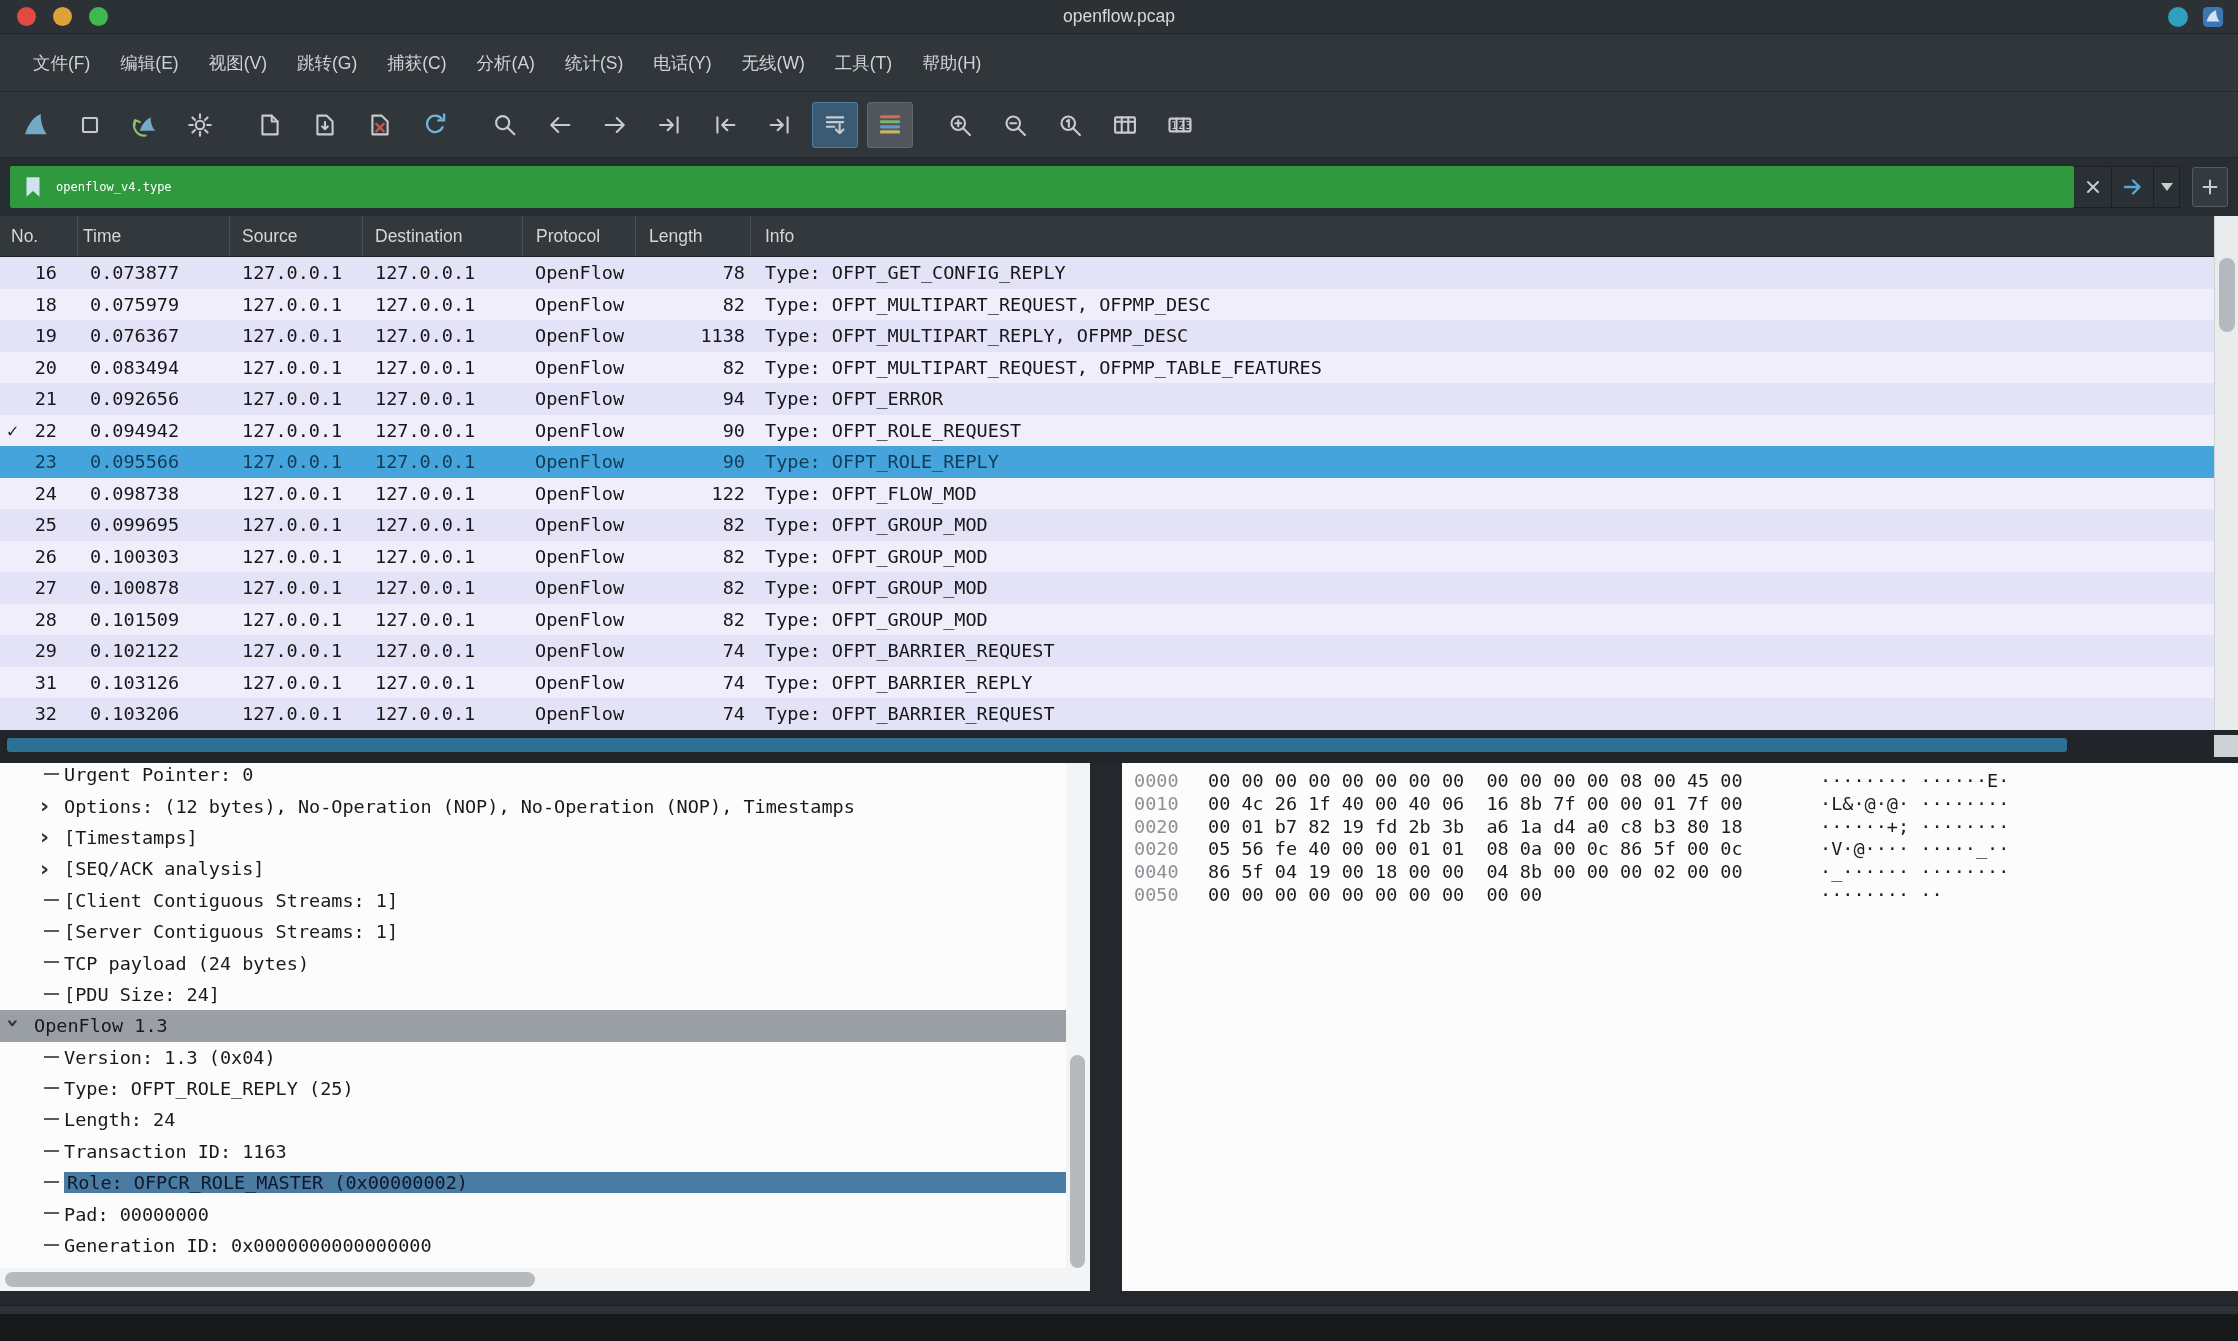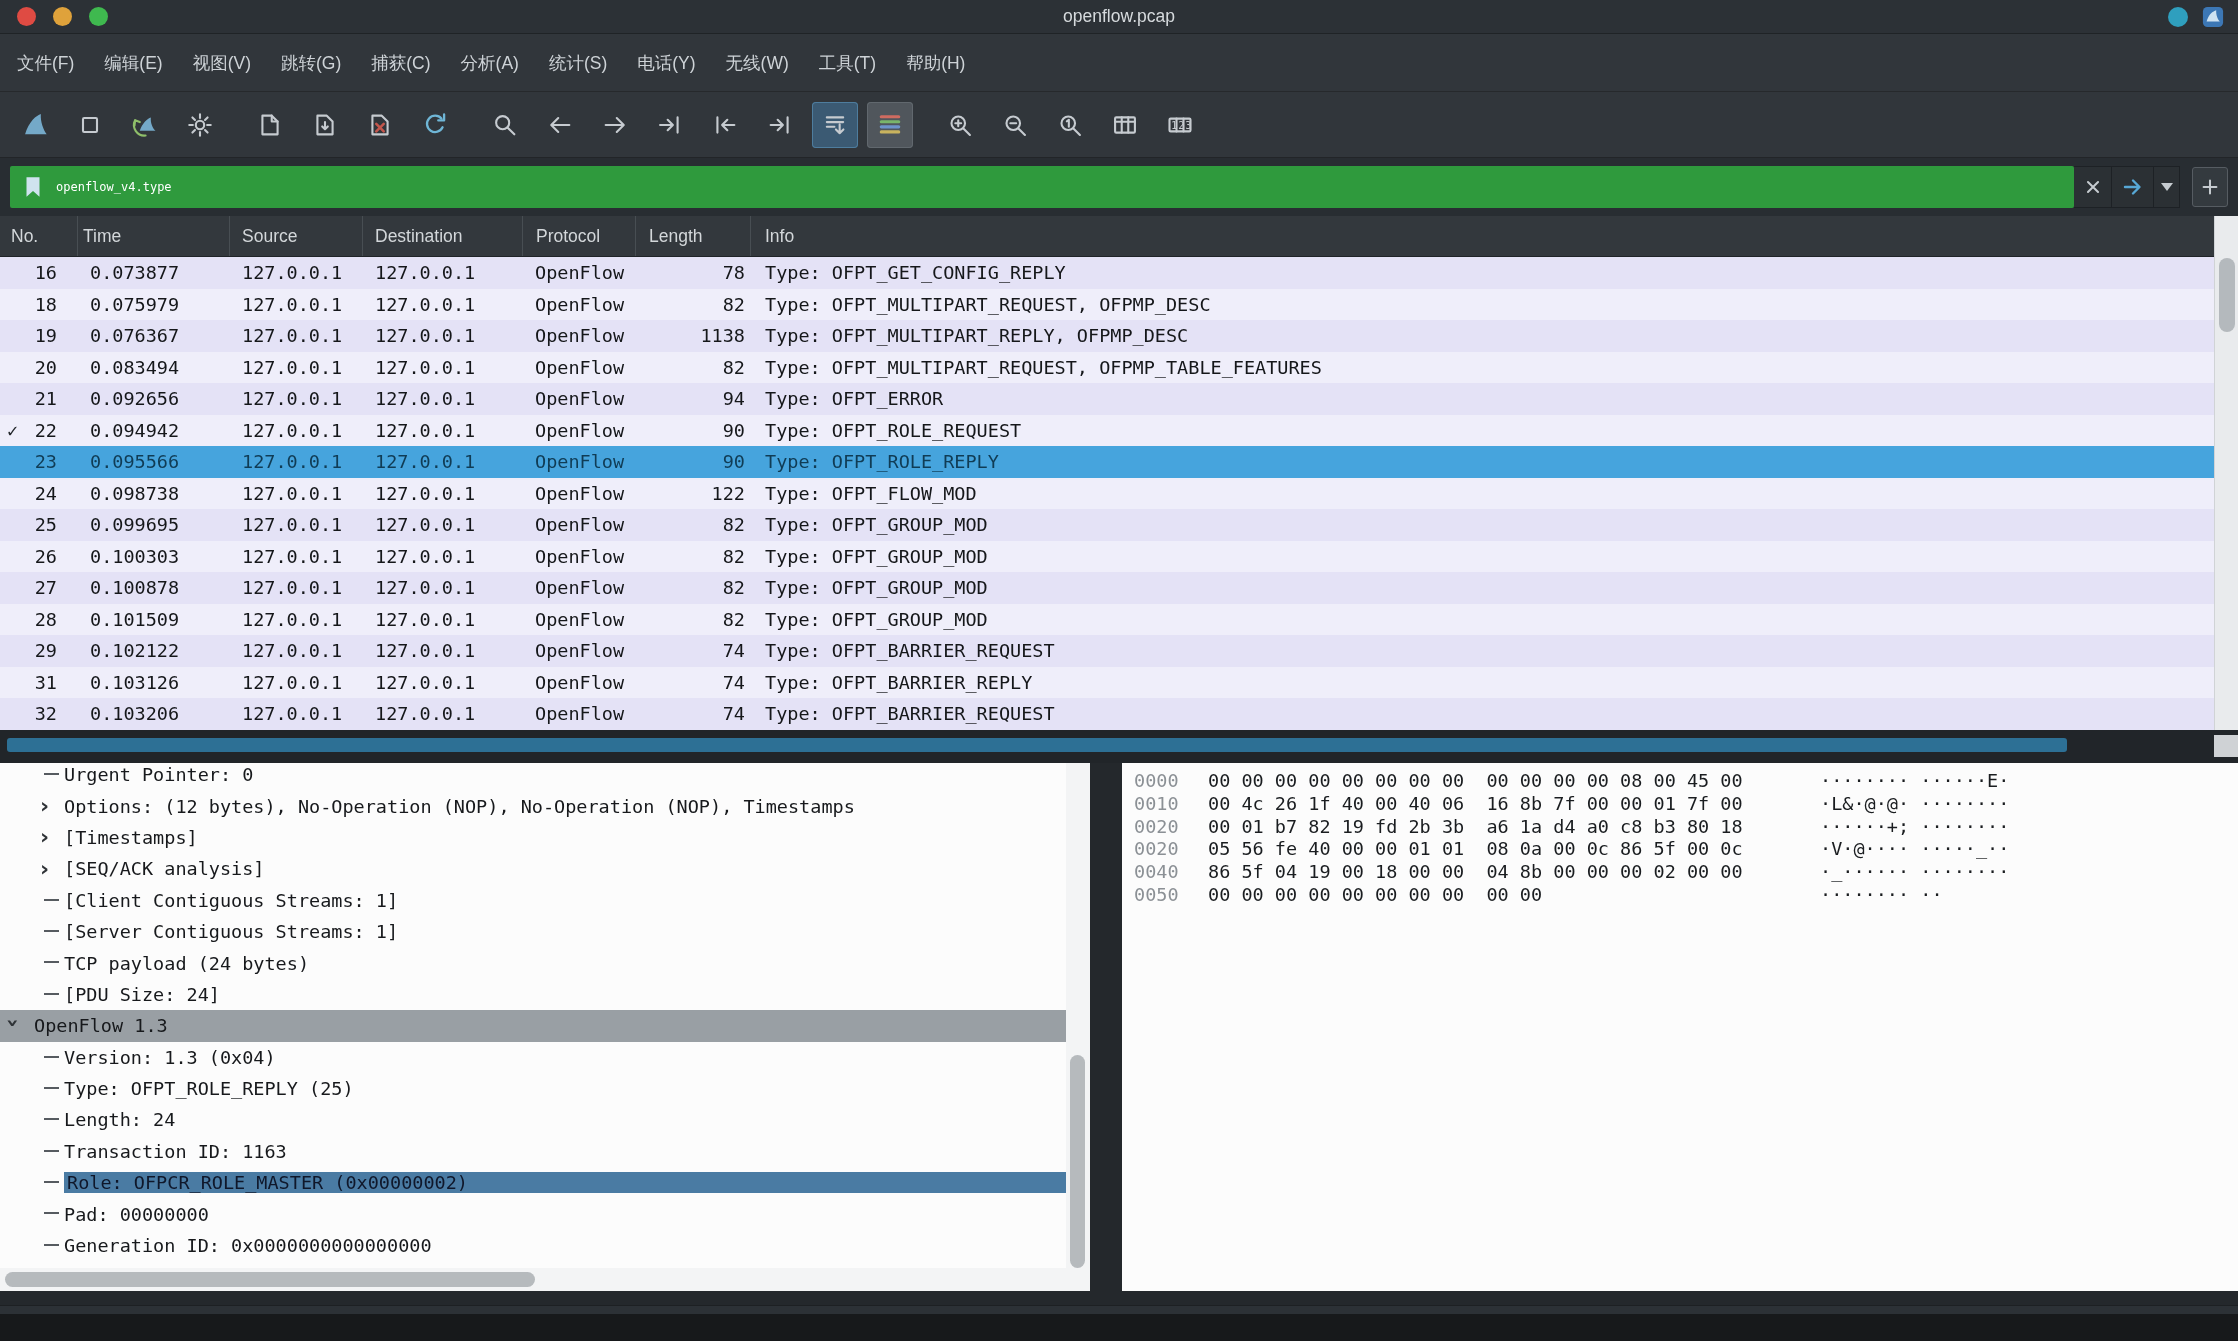--- a/index.html
+++ b/index.html
@@ -9,21 +9,21 @@
 
 .titlebar{position:absolute;left:0;top:0;width:100%;height:34px;background:#2c3136;border-bottom:1px solid #1f2326;display:flex;align-items:center}
 .tl{width:19px;height:19px;border-radius:50%;margin-left:17px;flex:0 0 auto}
 .tl.red{background:#df4b43}.tl.yellow{background:#dfa23b}.tl.green{background:#3fb94f}
 .title{position:absolute;left:0;right:0;text-align:center;font-size:17.5px;color:#d6dadd}
 .tbright{position:absolute;right:14px;display:flex;align-items:center;gap:14px}
 .indicator{width:20px;height:20px;border-radius:50%;background:#2f9fbe;display:inline-block}
 .logo{display:inline-flex}
 
 
-.menubar{position:absolute;left:0;top:34px;width:100%;height:58px;background:#31363b;border-bottom:1px solid #26292c;display:flex;align-items:center;padding-left:2px}
+.menubar{position:absolute;left:0;top:34px;width:100%;height:58px;background:#31363b;border-bottom:1px solid #26292c;display:flex;align-items:center;padding-left:18px}
 .menu-item{padding:0 15px;font-size:17.5px;color:#ced3d7;line-height:58px;cursor:default}
 
 
 .toolbar{position:absolute;left:0;top:92px;width:100%;height:66px;background:#31363b;border-bottom:1px solid #222528;display:flex;align-items:center;padding-left:12px}
 .tb-group{display:flex;gap:9px;margin-right:24px}
 .tb-btn{width:46px;height:46px;display:flex;align-items:center;justify-content:center;background:transparent;border:none;border-radius:4px}
 .tb-btn.on-blue{background:#3b5a73;box-shadow:inset 0 0 0 1px #4e7d9e}
 .tb-btn.on{background:#50565c;box-shadow:inset 0 0 0 1px #61686e}
 .tb-ic{display:inline-flex}
 

